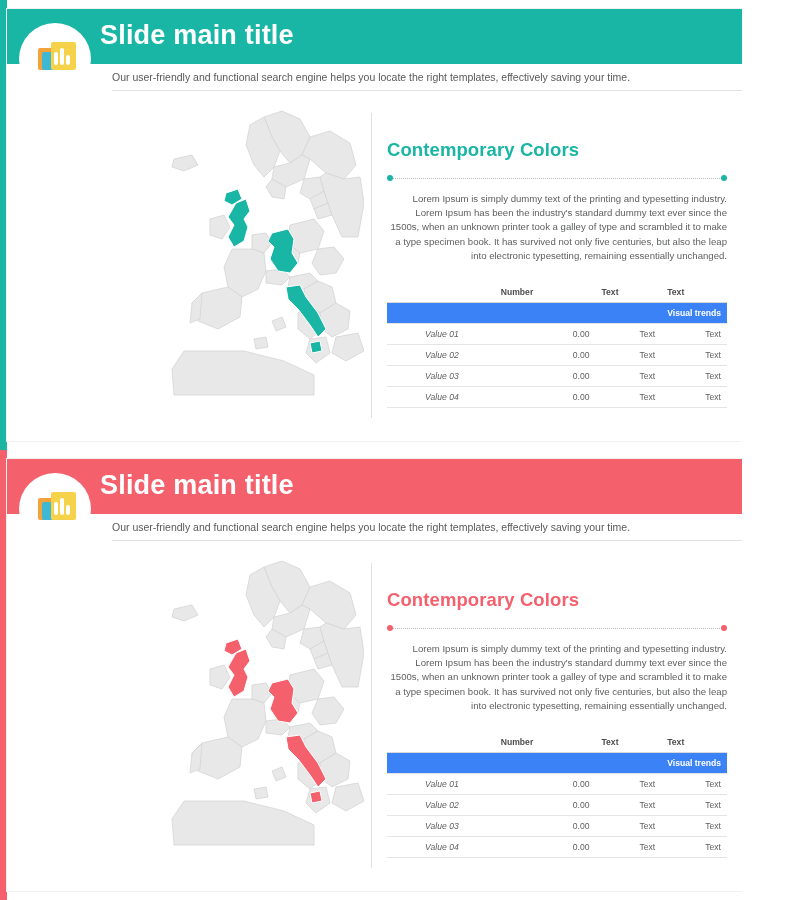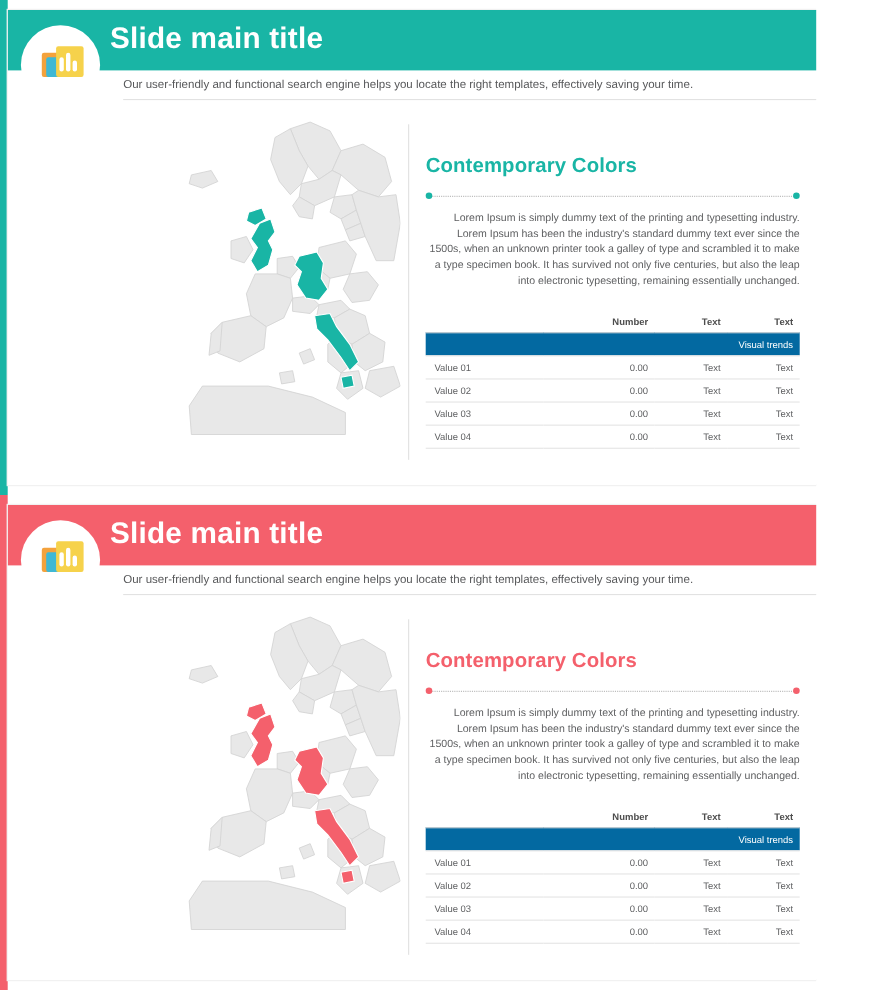--- a/index.html
+++ b/index.html
@@ -157,42 +157,43 @@
   table.data-table {
     width: 340px;
     border-collapse: collapse;
     font-size: 8.6px;
     color: #5f6062;
   }
   table.data-table th {
     font-weight: bold;
     padding: 4px 6px 5px 6px;
     border-bottom: 1px solid #d9d9d9;
-    text-align: right;
+    text-align: left;
     font-size: 8.6px;
     color: #4d4d4d;
   }
   table.data-table th.first-col {
     text-align: left;
   }
   tr.band-row td {
-    background: #0369a1;
+    background: #3b82f6;
     color: #ffffff;
-    font-weight: normal;
+    font-weight: bold;
     padding: 5px 8px;
     font-size: 8.6px;
   }
   table.data-table td {
     padding: 5px 6px;
     border-bottom: 1px solid #e4e4e4;
     text-align: right;
   }
   table.data-table td.first-col {
-    text-align: left;
+    text-align: center;
     padding-left: 8px;
+    font-style: italic;
   }
   .map-svg { display:block; }
 </style>
 </head>
 <body>
 
 <div class="page">
   <div class="side-bar" style="background:#19b5a5"></div>
   <div class="slide">
 

